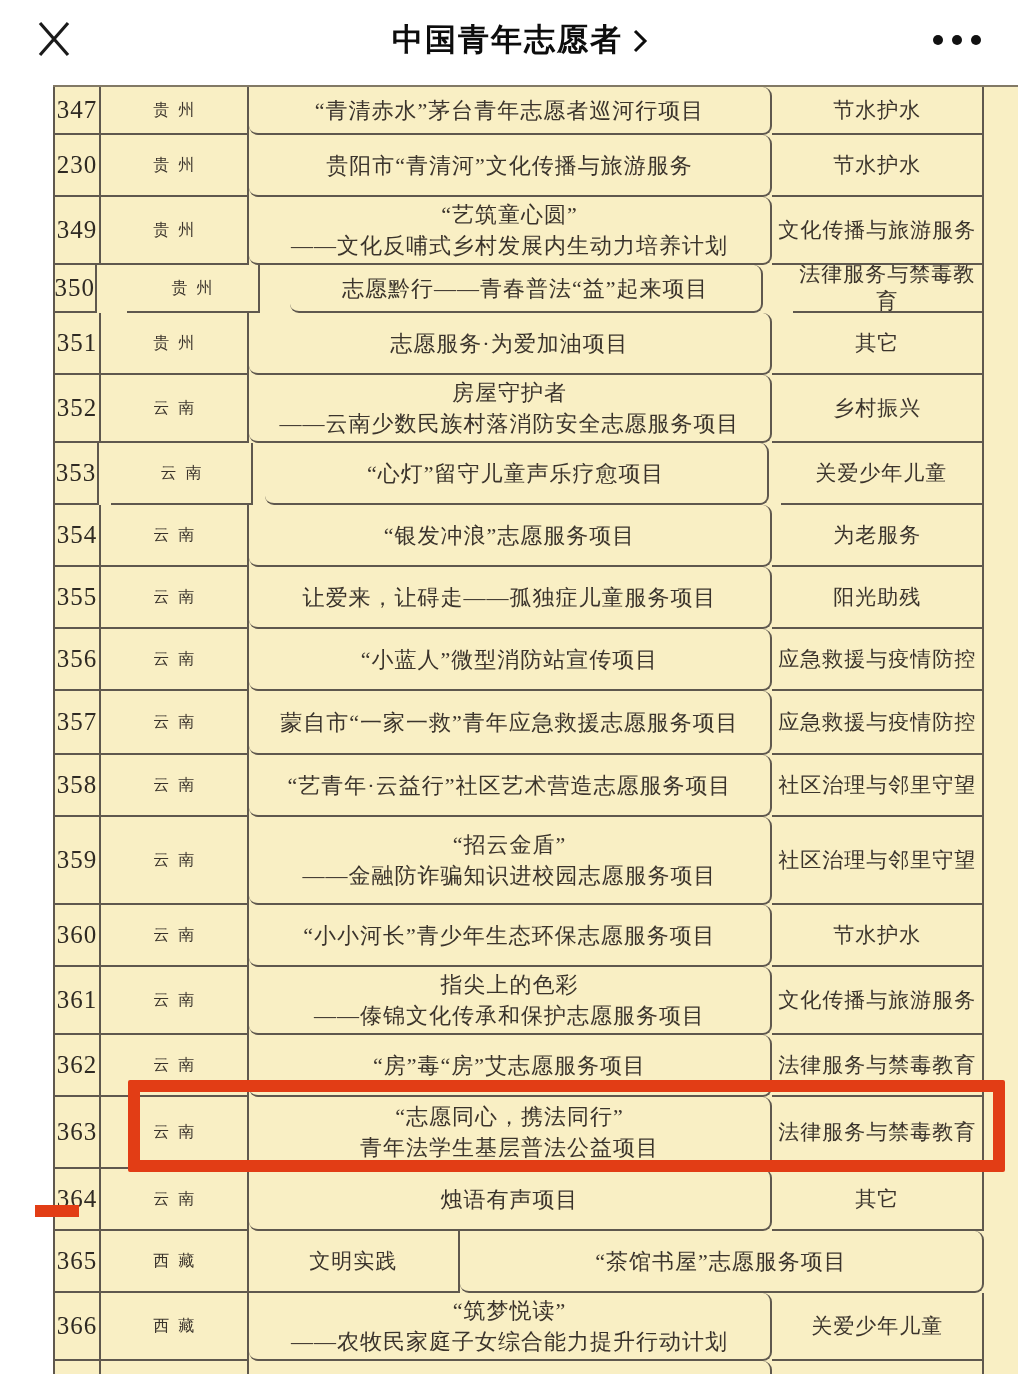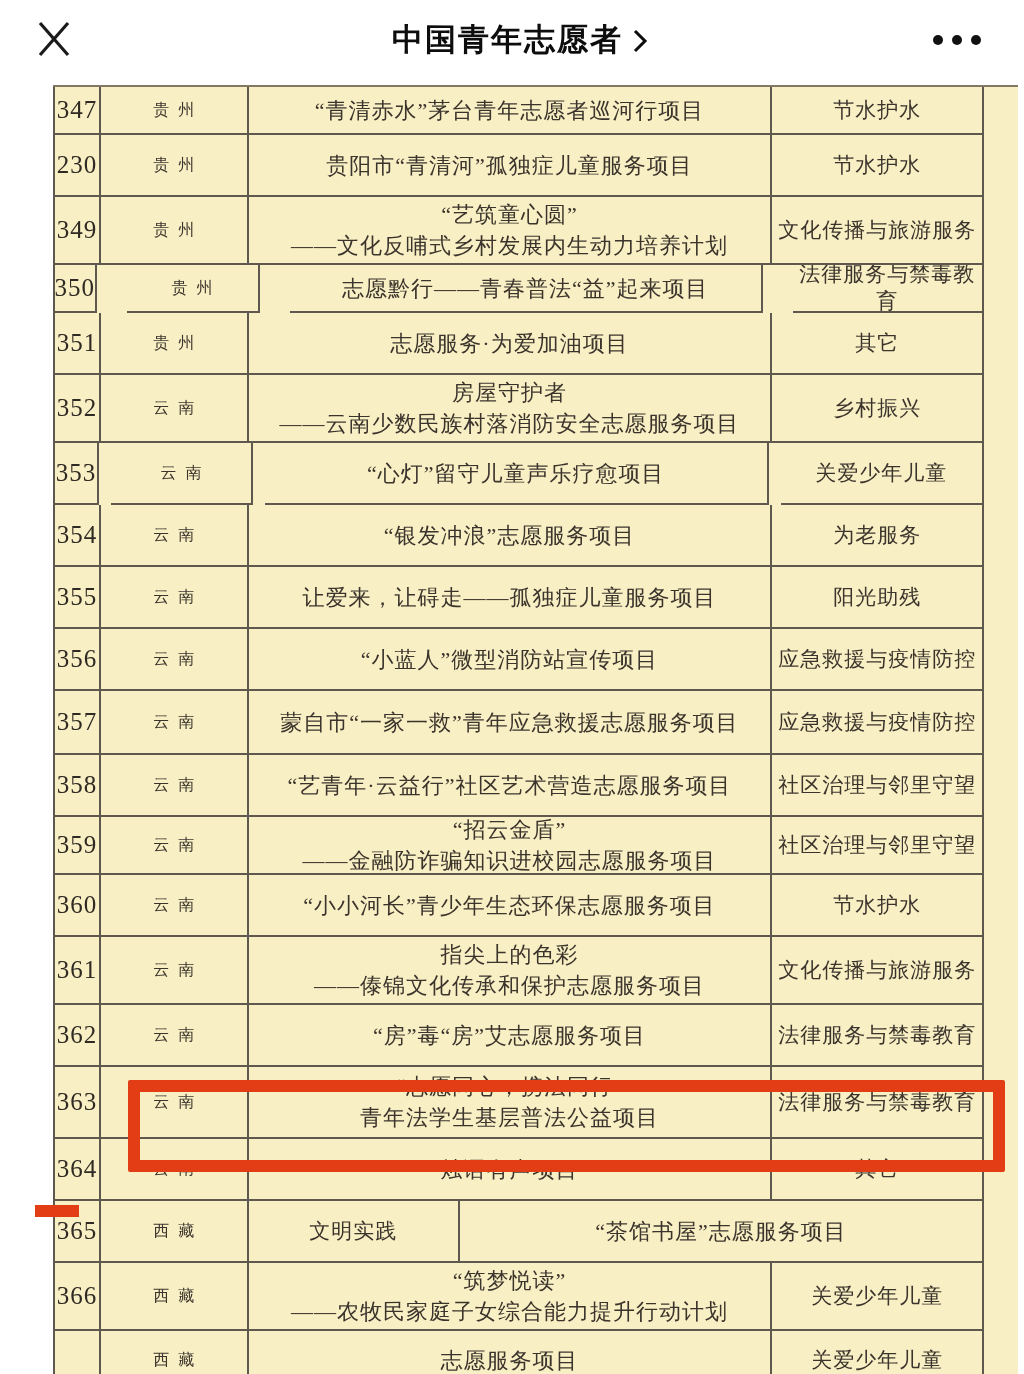--- a/index.html
+++ b/index.html
@@ -40,21 +40,21 @@
   }
   .row { display:flex; width:100%; }
   .cell {
     border-right:2px solid var(--line,#5f584e);
     border-bottom:2px solid var(--line,#5f584e);
     display:flex; flex-direction:column; align-items:center; justify-content:center;
     text-align:center; overflow:hidden;
   }
   .c-no   { width:46px;  font-size:25px; letter-spacing:1px; color:#2f2a23; }
   .c-prov { width:148px; font-size:16px; letter-spacing:9px; text-indent:9px; }
-  .c-proj { width:525px; font-size:22px; letter-spacing:1px; line-height:31px; padding:0 6px; }
+  .c-proj { width:525px; font-size:22px; letter-spacing:1px; line-height:31px; padding:0 6px;border-radius:9px; }
   .c-cat  { width:212px; font-size:21px; letter-spacing:1px; line-height:27px; padding:8px 3px; }
 
   
   .highlight-box {
     position:absolute; left:128px; top:1080px; width:877px; height:92px;
     border:12px solid var(--accent,#e23d15); z-index:10; pointer-events:none;
     border-radius:2px;
   }
   .red-dash {
     position:absolute; left:35px; top:1205px; width:44px; height:12px;
@@ -94,21 +94,21 @@
         <div class="cell c-prov">贵州</div>
         <div class="cell c-proj">
           <div>“青清赤水”茅台青年志愿者巡河行项目</div>
         </div>
         <div class="cell c-cat">节水护水</div>
       </div>
       <div class="row" style="height: 62px;">
         <div class="cell c-no">230</div>
         <div class="cell c-prov">贵州</div>
         <div class="cell c-proj">
-          <div>贵阳市“青清河”孤独症儿童服务项目</div>
+          <div>贵阳市“青清河”文化传播与旅游服务</div>
         </div>
         <div class="cell c-cat">节水护水</div>
       </div>
       <div class="row" style="height: 68px;">
         <div class="cell c-no">349</div>
         <div class="cell c-prov">贵州</div>
         <div class="cell c-proj">
           <div>“艺筑童心圆”</div>
           <div>——文化反哺式乡村发展内生动力培养计划</div>
         </div>
@@ -180,21 +180,21 @@
         <div class="cell c-cat">应急救援与疫情防控</div>
       </div>
       <div class="row" style="height: 62px;">
         <div class="cell c-no">358</div>
         <div class="cell c-prov">云南</div>
         <div class="cell c-proj">
           <div>“艺青年·云益行”社区艺术营造志愿服务项目</div>
         </div>
         <div class="cell c-cat">社区治理与邻里守望</div>
       </div>
-      <div class="row" style="height: 58px;">
+      <div class="row" style="height: 88px;">
         <div class="cell c-no">359</div>
         <div class="cell c-prov">云南</div>
         <div class="cell c-proj">
           <div>“招云金盾”</div>
           <div>——金融防诈骗知识进校园志愿服务项目</div>
         </div>
         <div class="cell c-cat">社区治理与邻里守望</div>
       </div>
       <div class="row" style="height: 62px;">
         <div class="cell c-no">360</div>

